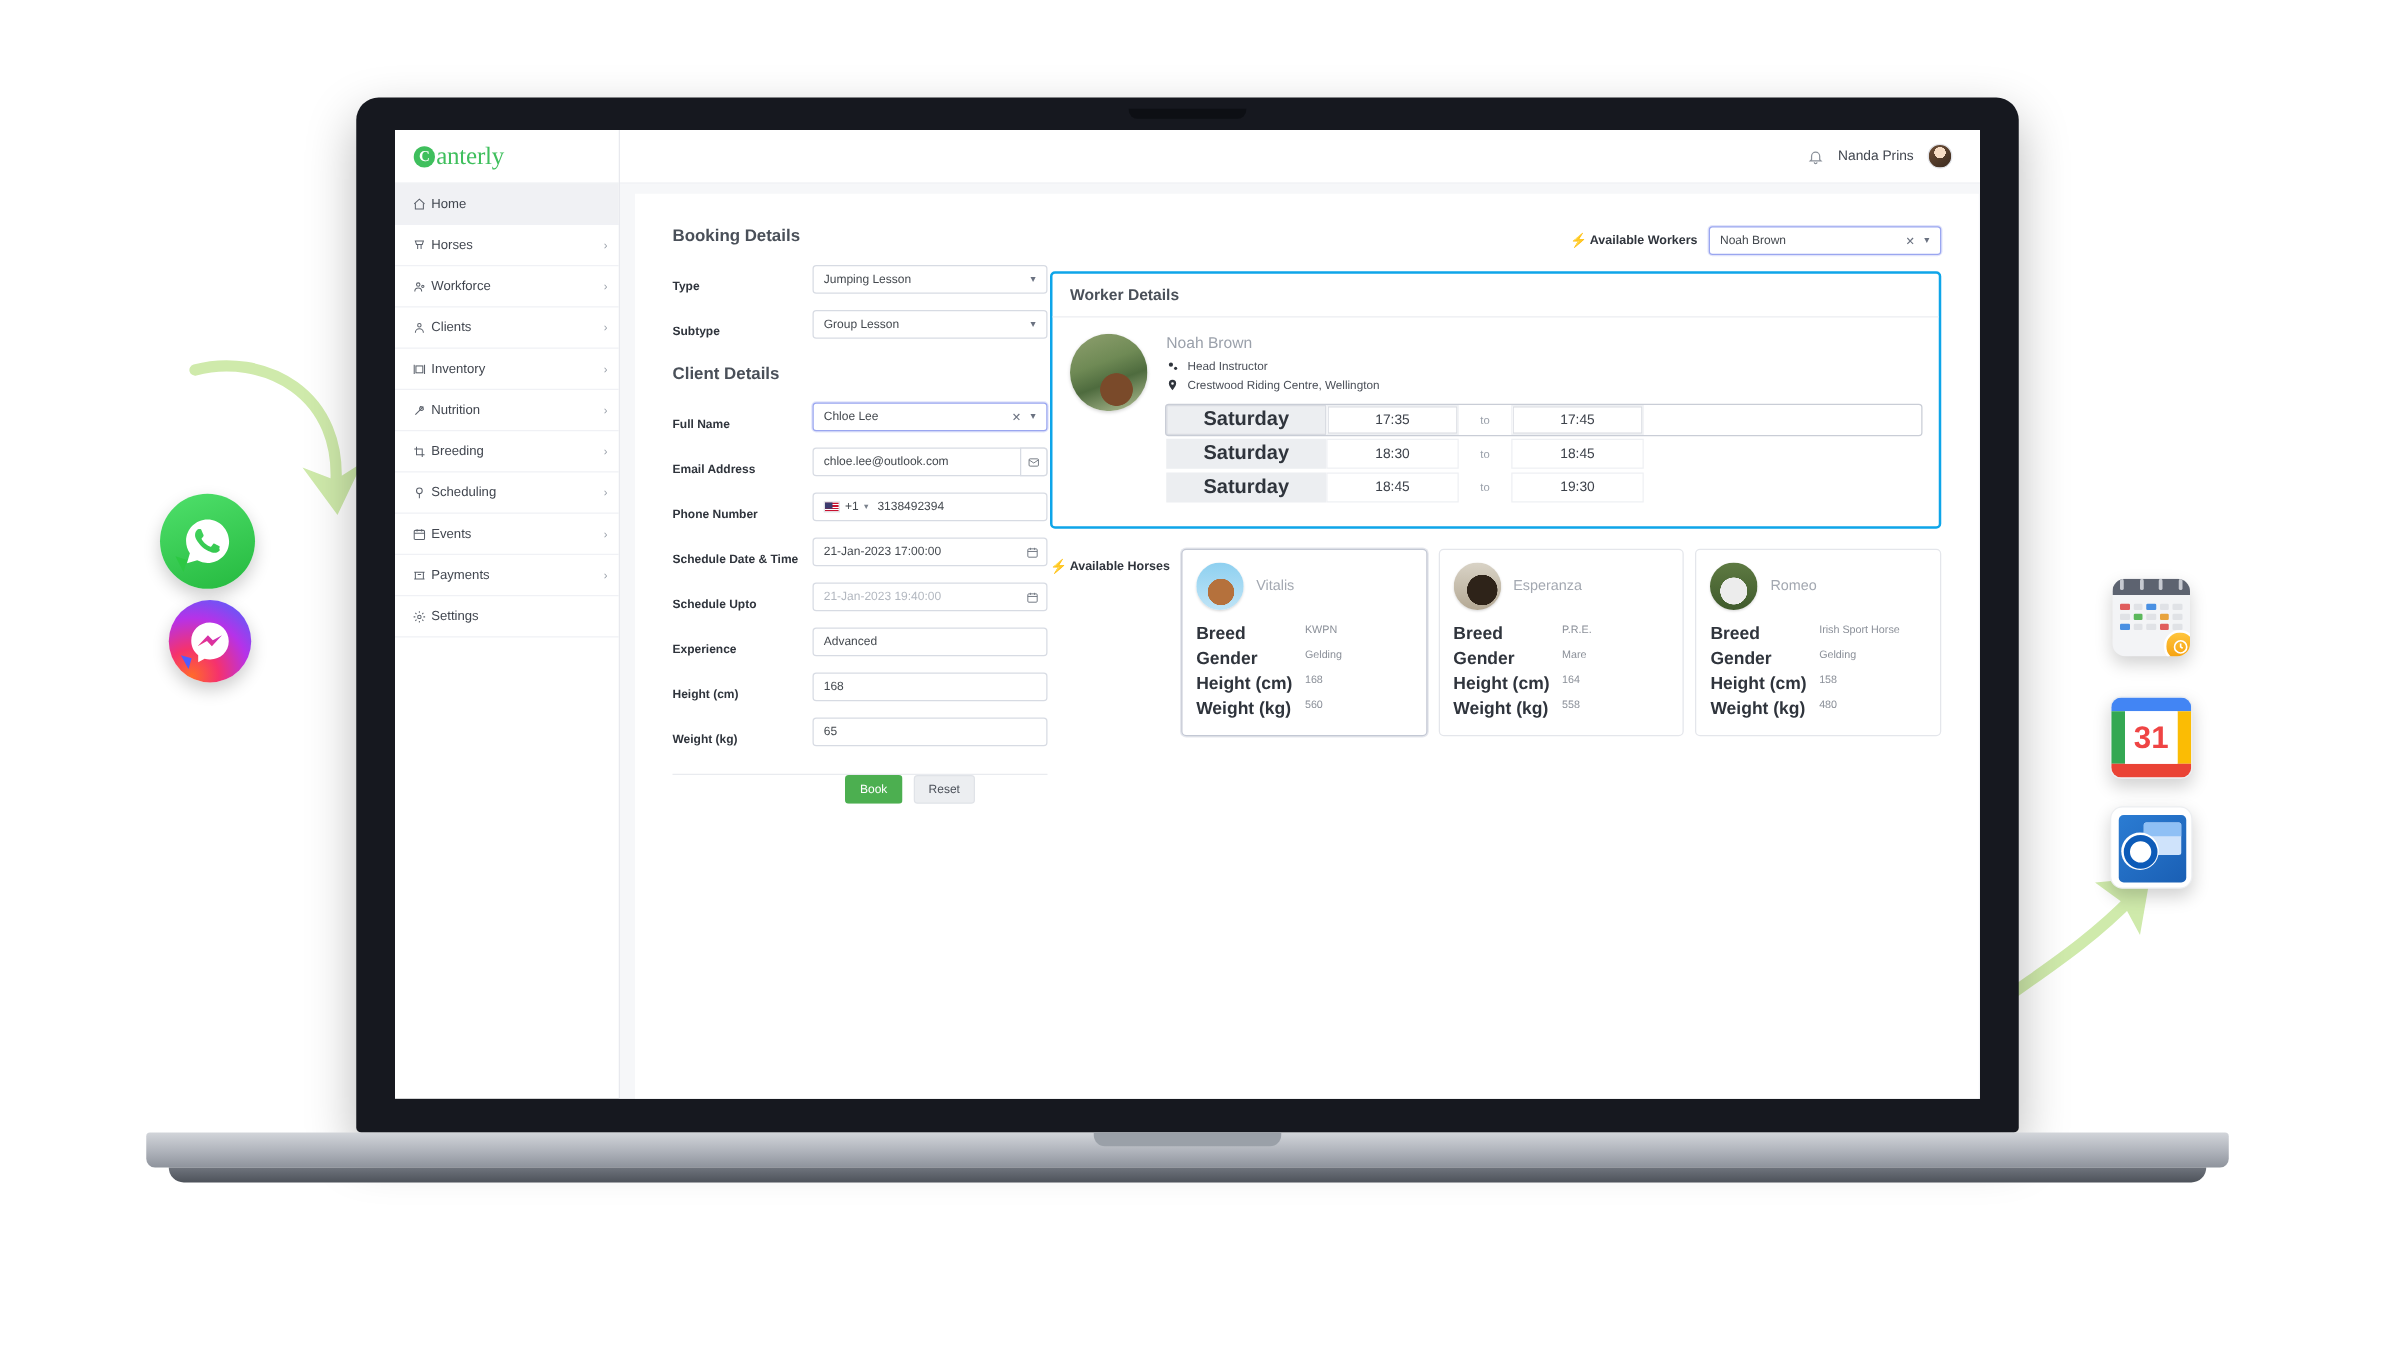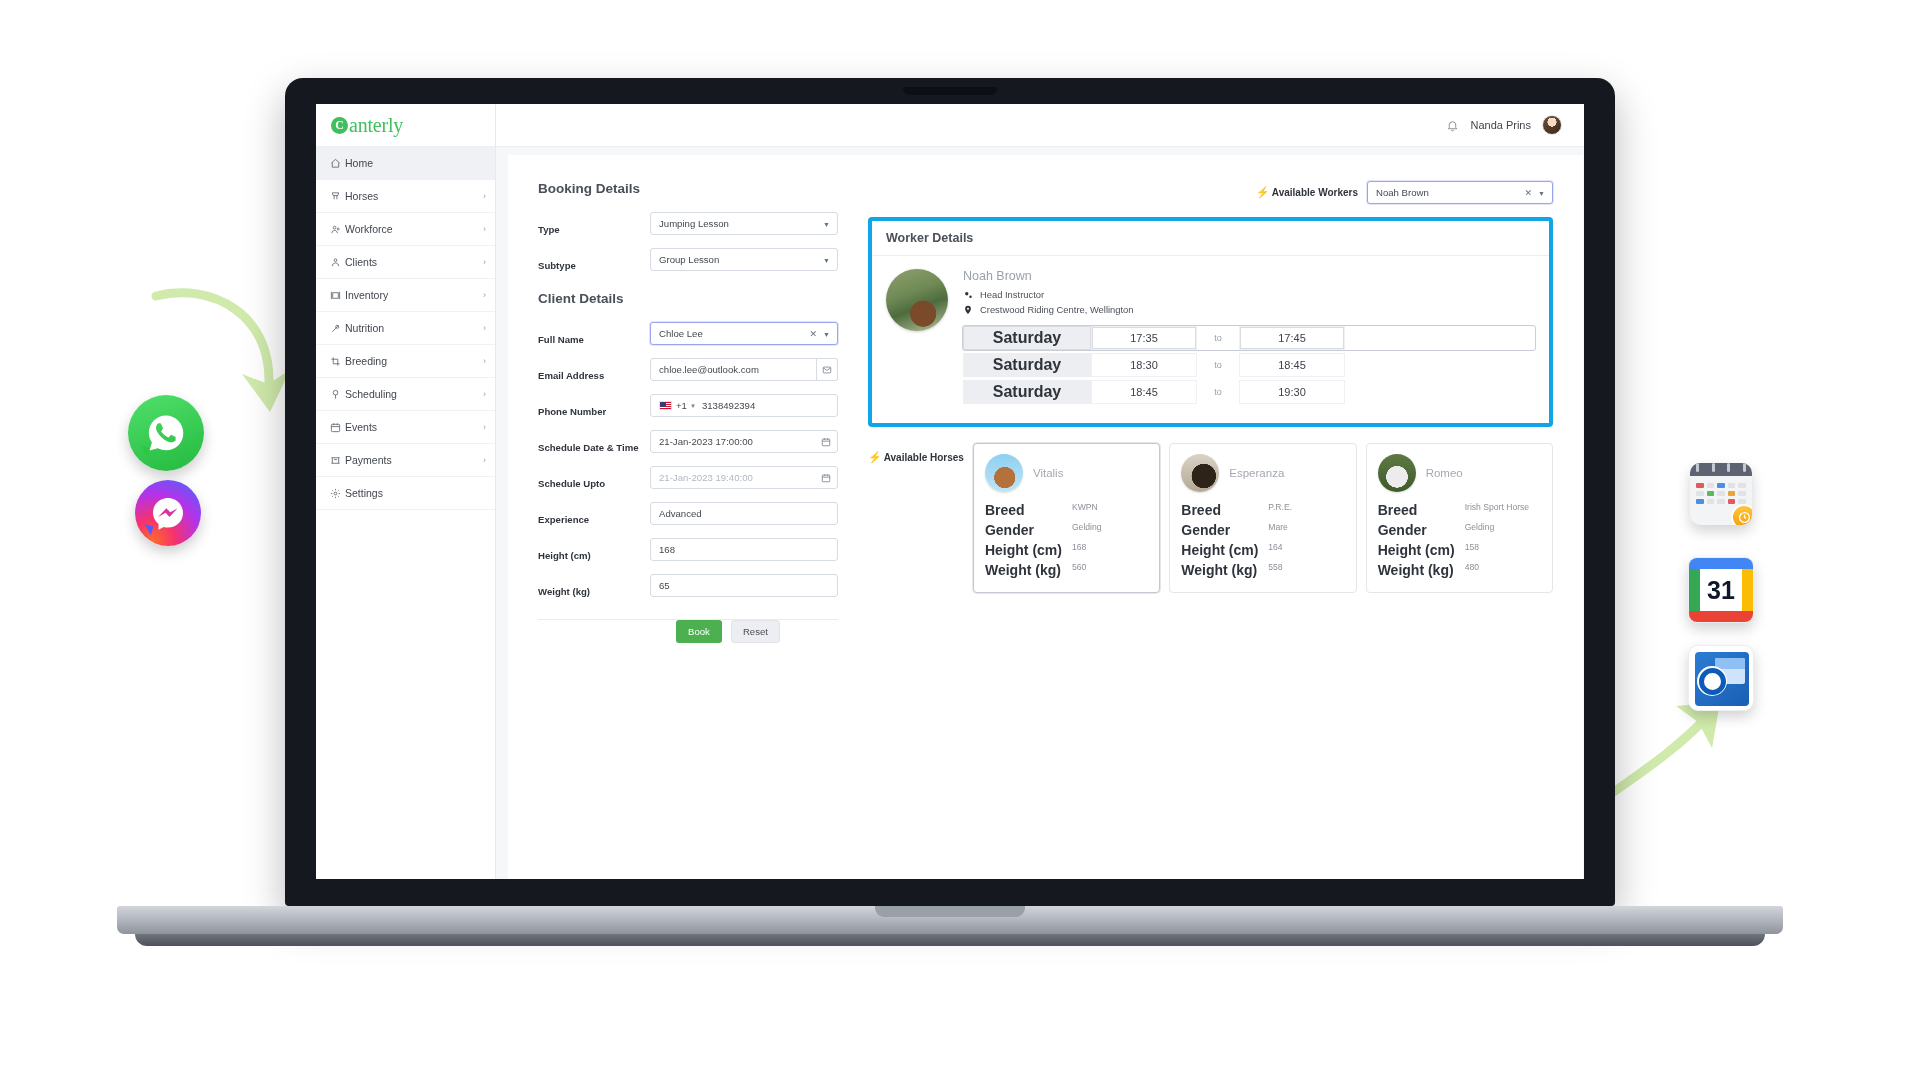--- a/index.html
+++ b/index.html
@@ -74,21 +74,21 @@
   .user-name { font-size:11px; color:#41464f; }
   .avatar {
     width:20px; height:20px; border-radius:50%; flex:none;
     background: radial-gradient(circle at 50% 34%, #f6dcc4 0 30%, transparent 31%),
                 linear-gradient(145deg,#6f4f37,#3a2a1e);
     border:1.5px solid #e3e5ea;
   }
   .content-wrap { flex:1; background:#f6f7f9; padding:8px 0 0 0; overflow:hidden; }
   .content {
     background:#fff; margin:0 1px 0 12px; height:100%; padding:26px 30px 0 30px;
-    display:flex; gap:30px;
+    display:flex; gap:2px;
   }
 
   
   .col-left { width:300px; flex:none; }
   .section-title { font-size:13.5px; font-weight:700; color:#4a5059; margin-bottom:16px; }
   .frow { display:flex; align-items:flex-end; margin-bottom:13px; }
   .flabel { width:112px; flex:none; font-size:9.6px; font-weight:700; color:#2f343c; }
   .fctl { flex:1; position:relative; }
   .inp {
     width:100%; height:23px; border:1px solid #d7dbe3; border-radius:3px;
@@ -126,21 +126,21 @@
   .btn-book { background:#4caf50; color:#fff; }
   .btn-reset { background:#eceef1; color:#4a4f58; border-color:#e0e3e8; }
 
   
   .col-right { flex:1; min-width:0; }
   .avail-row { display:flex; align-items:center; gap:9px; margin-bottom:13px; }
   .avail-label { font-size:10px; font-weight:700; color:#2f343c; display:flex; align-items:center; gap:2px; white-space:nowrap; }
   .bolt { color:#f5b731; font-size:11px; }
   .worker-select { width:186px; position:relative; }
 
-  .card { border:4px solid #0ea5e9; border-radius:4px; background:#fff; }
+  .card { border:2px solid #0ea5e9; border-radius:4px; background:#fff; }
   .card-head { padding:10px 14px; border-bottom:1px solid #ecedf1; font-size:12.5px; font-weight:700; color:#4a5059; }
   .card-body { padding:13px 14px 16px 14px; display:flex; gap:15px; }
   .worker-photo {
     width:62px; height:62px; border-radius:50%; flex:none;
     background:
       radial-gradient(circle at 60% 72%, #7a4a2a 0 22%, transparent 23%),
       linear-gradient(160deg, #8fa06f 0%, #6f8a55 38%, #4e6b3e 60%, #b8c49a 100%);
     box-shadow:0 1px 3px rgba(0,0,0,.18);
   }
   .worker-info { flex:1; min-width:0; }
@@ -220,21 +220,21 @@
     left:1688px; top:557px; width:66px; height:66px; border-radius:9px;
     background:#fff; box-shadow:0 6px 14px rgba(0,0,0,.18); overflow:hidden;
     border:1px solid #eceef1;
   }
   .gcal-bar-t { height:11px; background:#4285f4; }
   .gcal-bar-l { position:absolute; left:0; top:11px; width:11px; bottom:11px; background:#34a853; }
   .gcal-bar-r { position:absolute; right:0; top:11px; width:11px; bottom:11px; background:#fbbc04; }
   .gcal-bar-b { position:absolute; left:0; right:0; bottom:0; height:11px; background:#ea4335; }
   .gcal-num {
     position:absolute; inset:11px; background:#fff; display:flex; align-items:center; justify-content:center;
-    font-size:25px; font-weight:700; color:#0f172a; font-family:"Liberation Sans", sans-serif;
+    font-size:25px; font-weight:700; color:#ef4444; font-family:"Liberation Sans", sans-serif;
   }
   .outlook {
     left:1688px; top:645px; width:66px; height:66px; border-radius:10px;
     background:#fff; box-shadow:0 6px 14px rgba(0,0,0,.18); overflow:hidden; border:1px solid #eceef1;
   }
   .ol-blue {
     position:absolute; left:6px; top:6px; width:54px; height:54px; border-radius:4px;
     background: linear-gradient(140deg,#2b7cd3,#1a5fb4);
   }
   .ol-pages { position:absolute; left:26px; top:12px; width:30px; height:26px; background:#cfe3fb; border-radius:2px; }

